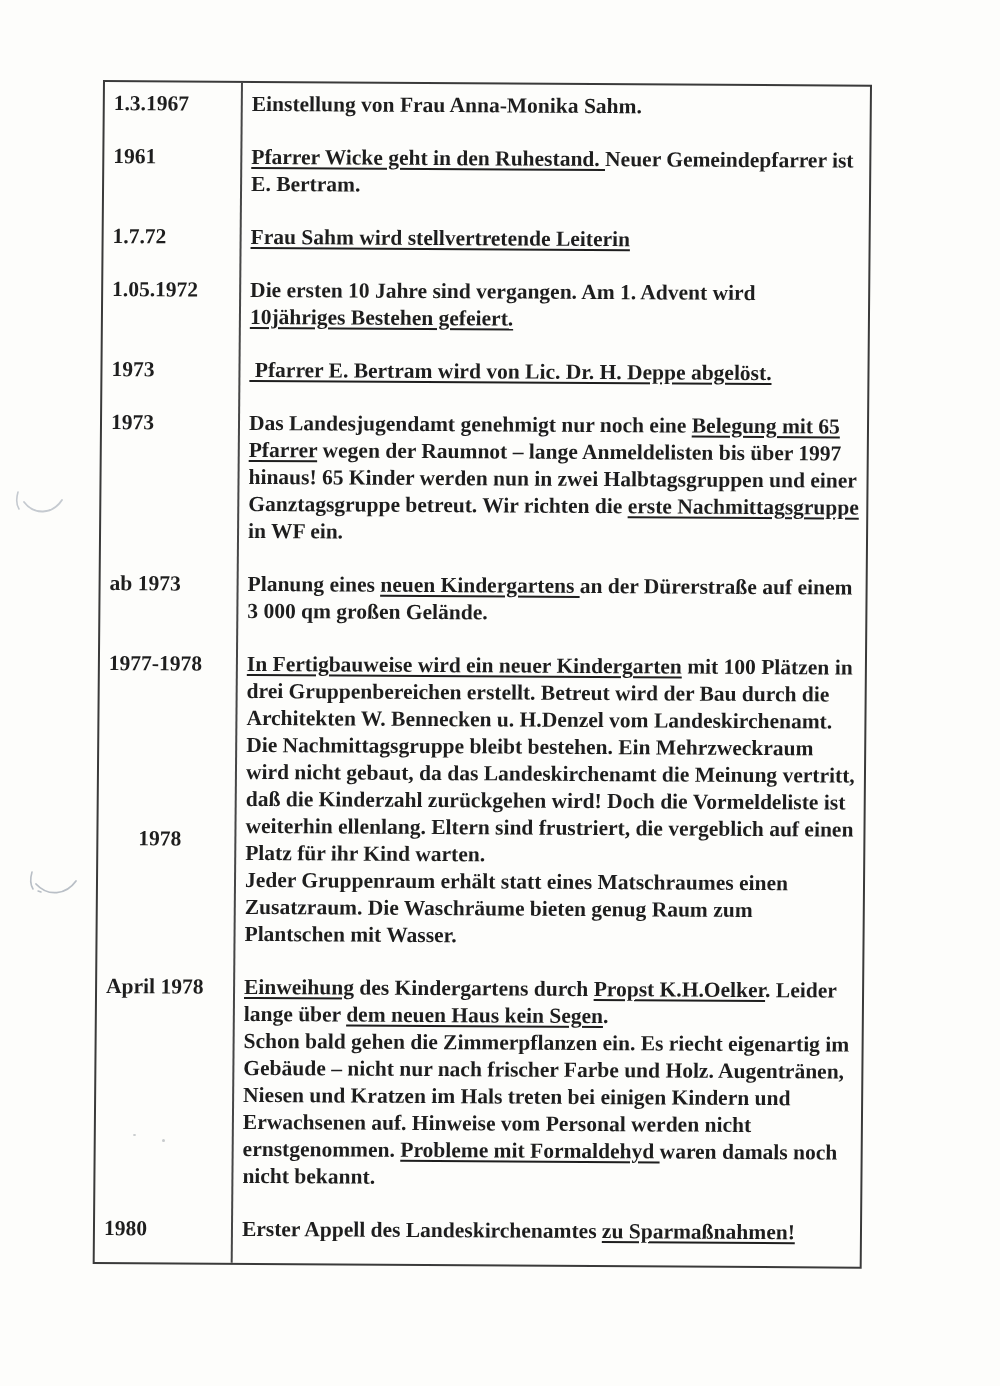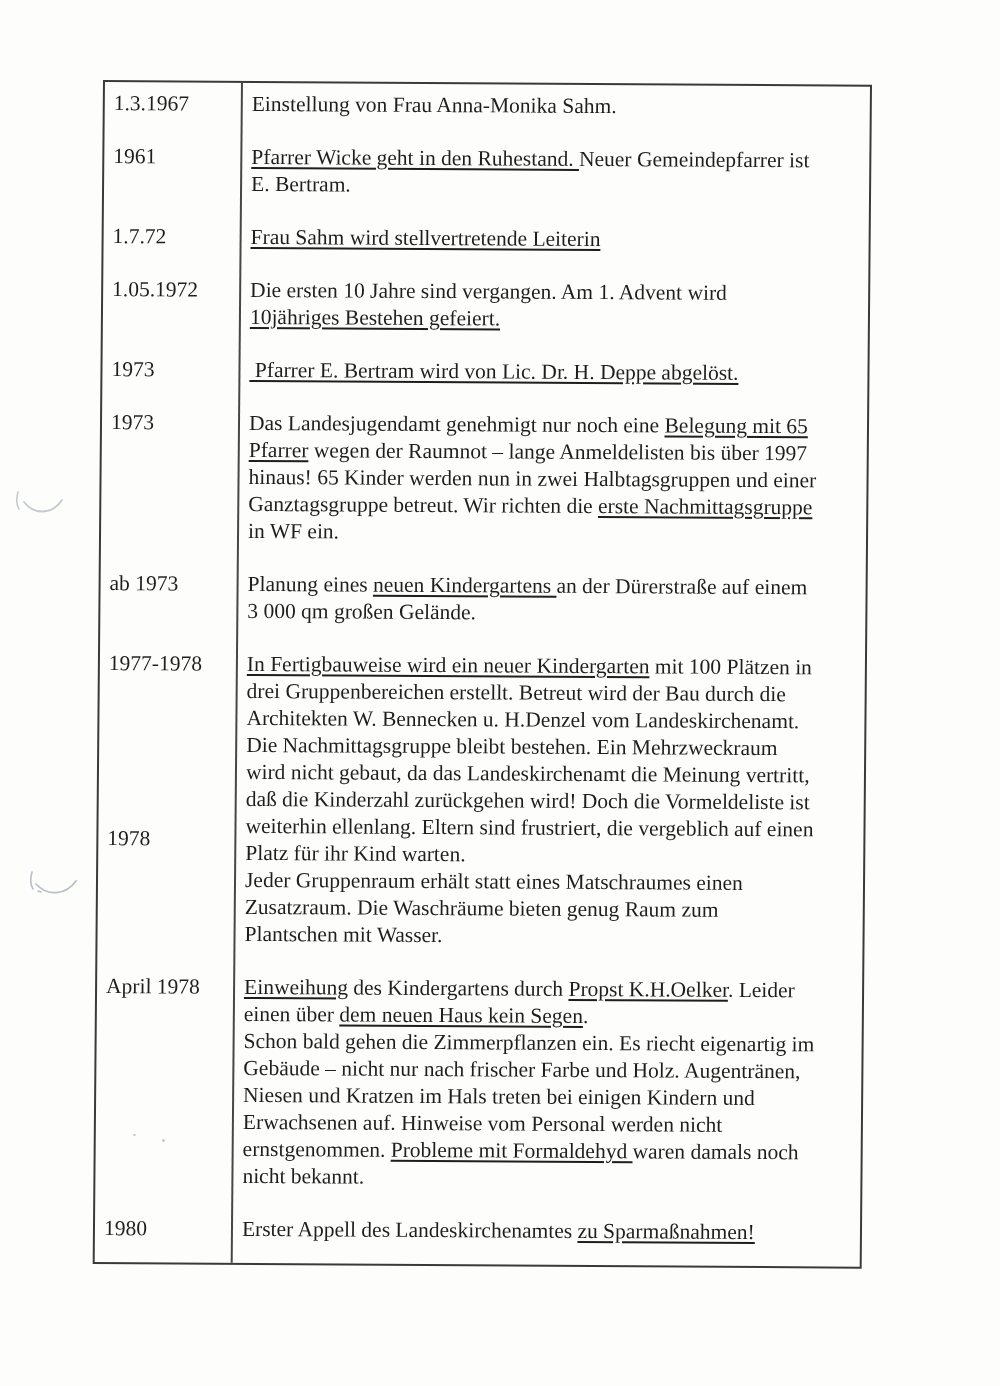--- a/index.html
+++ b/index.html
@@ -11,20 +11,21 @@
     height: 1386px;
     background: #fdfdfb;
     position: relative;
     font-family: "Liberation Serif", "DejaVu Serif", serif;
     color: #1e1e1e;
     overflow: hidden;
   }
   .page {
     position: absolute;
     inset: 0;
+    font-weight: bold;
   }
   .chronicle-table {
     position: absolute;
     left: 103px;
     top: 80px;
     width: 769px;
     min-height: 1183px;
     box-sizing: border-box;
     border: 2px solid #3a3a3a;
     padding: 8px 0 20px 0;
@@ -160,21 +161,21 @@
           <div class="date">ab 1973</div>
         </div>
         <div class="content-cell">
           <div class="line"><span>Planung eines </span><span class="u">neuen Kindergartens&nbsp;</span><span>an der Dürerstraße auf einem</span></div>
           <div class="line"><span>3 000 qm großen Gelände.</span></div>
         </div>
       </div>
       <div class="row">
         <div class="date-cell">
           <div class="date">1977-1978</div>
-          <div class="date" style="margin-top: 148px;">1978</div>
+          <div class="date" style="margin-top: 148px; margin-left: 31px;">1978</div>
         </div>
         <div class="content-cell">
           <div class="line"><span class="u">In Fertigbauweise wird ein neuer Kindergarten</span><span> mit 100 Plätzen in</span></div>
           <div class="line"><span>drei Gruppenbereichen erstellt. Betreut wird der Bau durch die</span></div>
           <div class="line"><span>Architekten W. Bennecken u. H.Denzel vom Landeskirchenamt.</span></div>
           <div class="line"><span>Die Nachmittagsgruppe bleibt bestehen. Ein Mehrzweckraum</span></div>
           <div class="line"><span>wird nicht gebaut, da das Landeskirchenamt die Meinung vertritt,</span></div>
           <div class="line"><span>daß die Kinderzahl zurückgehen wird! Doch die Vormeldeliste ist</span></div>
           <div class="line"><span>weiterhin ellenlang. Eltern sind frustriert, die vergeblich auf einen</span></div>
           <div class="line"><span>Platz für ihr Kind warten.</span></div>
@@ -182,21 +183,21 @@
           <div class="line"><span>Zusatzraum. Die Waschräume bieten genug Raum zum</span></div>
           <div class="line"><span>Plantschen mit Wasser.</span></div>
         </div>
       </div>
       <div class="row">
         <div class="date-cell">
           <div class="date">April 1978</div>
         </div>
         <div class="content-cell">
           <div class="line"><span class="u">Einweihung</span><span> des Kindergartens durch </span><span class="u">Propst K.H.Oelker</span><span>. Leider</span></div>
-          <div class="line"><span>einen über </span><span class="u">dem neuen Haus kein Segen</span><span>.</span></div>
+          <div class="line"><span>lange über </span><span class="u">dem neuen Haus kein Segen</span><span>.</span></div>
           <div class="line"><span>Schon bald gehen die Zimmerpflanzen ein. Es riecht eigenartig im</span></div>
           <div class="line"><span>Gebäude – nicht nur nach frischer Farbe und Holz. Augentränen,</span></div>
           <div class="line"><span>Niesen und Kratzen im Hals treten bei einigen Kindern und</span></div>
           <div class="line"><span>Erwachsenen auf. Hinweise vom Personal werden nicht</span></div>
           <div class="line"><span>ernstgenommen. </span><span class="u">Probleme mit Formaldehyd&nbsp;</span><span>waren damals noch</span></div>
           <div class="line"><span>nicht bekannt.</span></div>
         </div>
       </div>
       <div class="row">
         <div class="date-cell">

